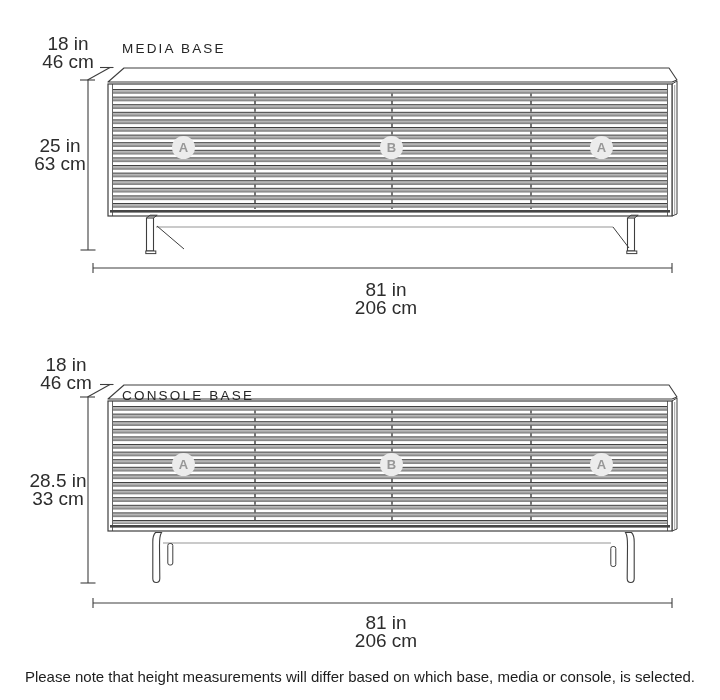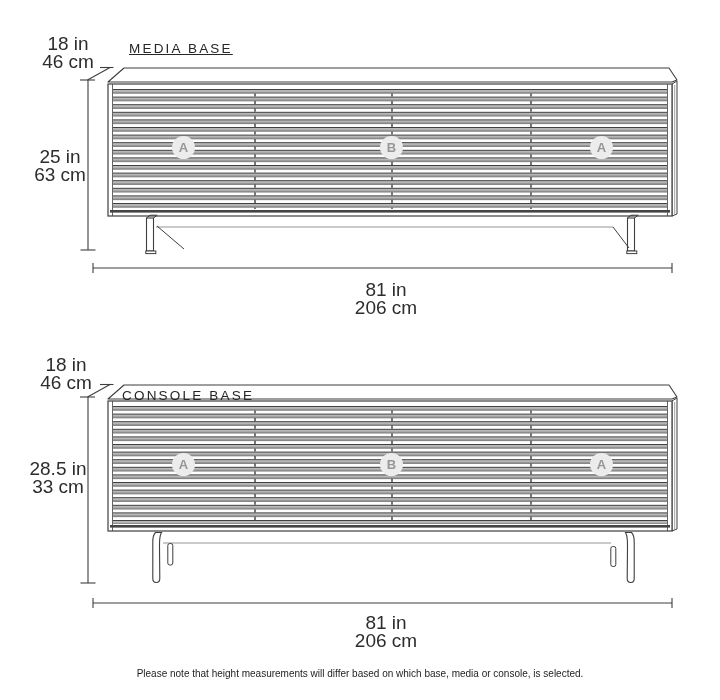--- a/index.html
+++ b/index.html
@@ -1,35 +1,35 @@
 <!DOCTYPE html>
 <html><head>
 <meta charset="utf-8">
 <style>
   html,body{margin:0;padding:0;background:#fff;}
   .canvas{position:relative;width:720px;height:700px;background:#ffffff;overflow:hidden;
           font-family:"Liberation Sans", sans-serif;}
   #art{position:absolute;left:0;top:0;}
   .sec-title{position:absolute;font-size:13.5px;letter-spacing:2.2px;color:#262626;white-space:nowrap;}
-  .t-media{left:129px;top:41px;text-decoration:underline;}
+  .t-media{left:122px;top:41px;}
   .t-console{left:122px;top:357px;margin-top:31px;}
   .dim{position:absolute;text-align:center;font-size:19px;color:#2d2d2d;line-height:17.5px;}
   .dim span{display:block;}
   .m-depth{left:27px;top:35px;width:82px;}
-  .m-height{left:17px;top:148px;width:86px;}
+  .m-height{left:17px;top:137px;width:86px;}
   .m-width{left:301px;top:281px;width:170px;}
   .c-depth{left:25px;top:356px;width:82px;}
-  .c-height{left:15px;top:460px;width:86px;}
+  .c-height{left:15px;top:472px;width:86px;}
   .c-width{left:301px;top:614px;width:170px;}
   .badge{position:absolute;width:23px;height:23px;border-radius:50%;background:#ececec;
          color:#979797;font-size:13px;font-weight:bold;display:flex;align-items:center;
          justify-content:center;}
   .b-a1{left:172px;} .b-b{left:380px;} .b-a2{left:590px;}
   .row-m{top:136px;} .row-c{top:453px;}
-  .note{position:absolute;left:0;right:0;top:668px;text-align:center;font-size:10px;color:#1d1d1d;}
+  .note{position:absolute;left:0;right:0;top:668px;text-align:center;font-size:15px;color:#1d1d1d;}
 </style>
 </head>
 <body>
 
 <div class="canvas">
   <svg id="art" width="720" height="700">
       <defs>
         <pattern id="slats0" x="0" y="89" width="10" height="7.6" patternUnits="userSpaceOnUse">
           <rect x="0" y="0" width="10" height="7.6" fill="#ffffff"></rect>
           <rect x="0" y="0" width="10" height="1" fill="#3e3e3e"></rect>

